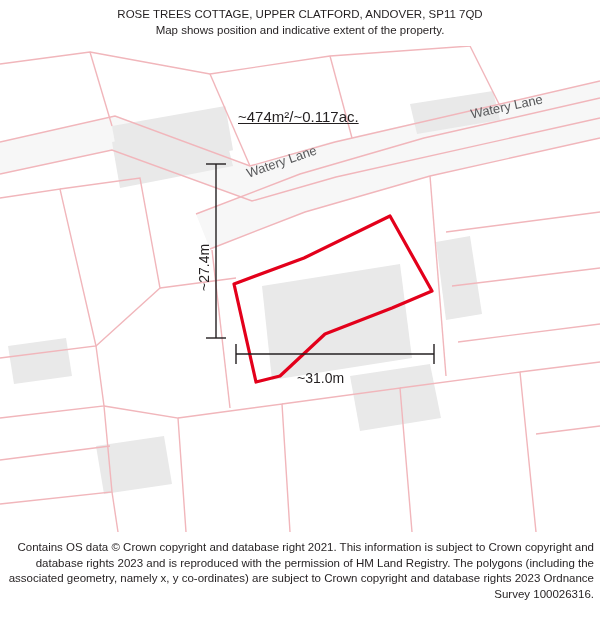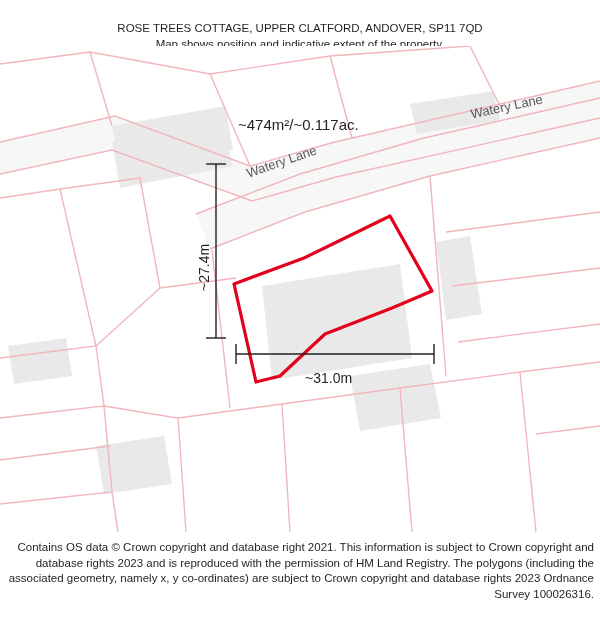--- a/index.html
+++ b/index.html
@@ -20,21 +20,21 @@
     height: 625px;
   }
   
   .header {
     position: absolute;
     top: 0;
     left: 0;
     width: 600px;
     height: 46px;
     text-align: center;
-    padding-top: 20px;
+    padding-top: 6px;
     box-sizing: border-box;
   }
   .header .title {
     font-size: 11.5px;
     line-height: 16px;
     color: #231f20;
   }
   .header .subtitle {
     font-size: 11.5px;
     line-height: 16px;
@@ -171,24 +171,24 @@
       <g stroke="#231f20" stroke-width="1.4">
         <line x1="236" y1="308" x2="434" y2="308"></line>
         <line x1="236" y1="298" x2="236" y2="318"></line>
         <line x1="434" y1="298" x2="434" y2="318"></line>
       </g>
     </svg>
 
     <div class="map-label" style="left:470px; top:53px; transform: rotate(-12deg);">Watery Lane</div>
     <div class="map-label" style="left:245px; top:108px; transform: rotate(-19deg);">Watery Lane</div>
 
-    <div class="area-label" style="left:238px; top:70px;">~474m²/~0.117ac.</div>
+    <div class="area-label" style="left:238px; top:62px;text-decoration:underline;">~474m²/~0.117ac.</div>
 
 
     <div class="dim-label dim-vert" style="left:196px; top:245px;">~27.4m</div>
-    <div class="dim-label" style="left:297px; top:324px;margin-left:8px;">~31.0m</div>
+    <div class="dim-label" style="left:297px; top:324px;">~31.0m</div>
   </div>
 
   <div class="footer">
     <p>Contains OS data © Crown copyright and database right 2021. This information is subject to Crown copyright and database rights 2023 and is reproduced with the permission of HM Land Registry. The polygons (including the associated geometry, namely x, y co-ordinates) are subject to Crown copyright and database rights 2023 Ordnance Survey 100026316.</p>
   </div>
 
 </div>
 
 </body></html>

